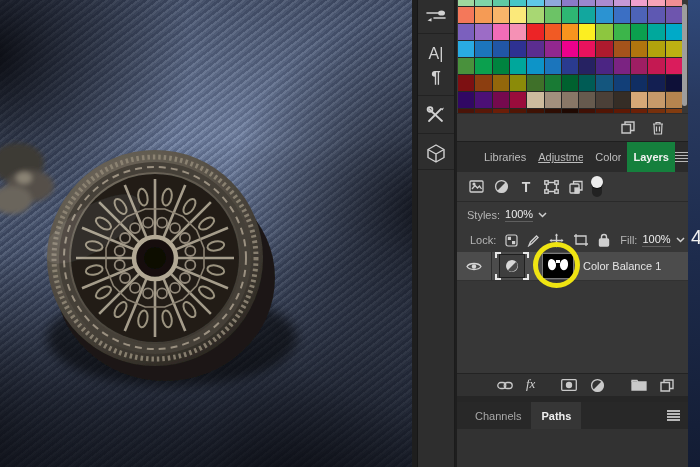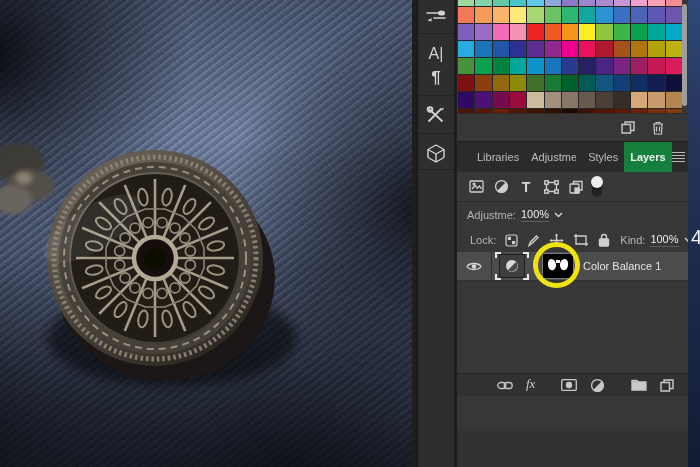--- a/index.html
+++ b/index.html
@@ -373,28 +373,28 @@
         <span>
           <svg width="12" height="14" viewBox="0 0 12 14" fill="none" stroke="#c9c9c9" stroke-width="1.2">
             <path d="M1 3 L11 3 M4 3 L4 1.5 L8 1.5 L8 3 M2 3 L2.5 13 L9.5 13 L10 3"></path>
             <path d="M4.5 5.5 L4.5 10.5 M7.5 5.5 L7.5 10.5"></path>
           </svg>
         </span>
       </div>
     </div>
 
     <div id="ltabs">
-      <div class="ltab" style="margin-left:14px;">
+      <div class="ltab" style="margin-left:21px;">
           <span class="lbl">Libraries</span>
         </div>
       <div class="ltab">
-          <span class="lbl" style="max-width:45px;">Adjustme</span>
+          <span class="lbl" style="max-width:45px;text-decoration:underline;">Adjustme</span>
         </div>
       <div class="ltab">
-          <span class="lbl">Styles</span>
+          <span class="lbl">Color</span>
         </div>
       <div class="ltab active">
           <span class="lbl">Layers</span>
         </div>
       <div class="menu">
         <span class="hamburger">
             <i></i>
             <i></i>
             <i></i>
             <i></i>
@@ -435,21 +435,21 @@
           </svg>
         </span>
       </div>
       <span id="filter-toggle">
           <span class="pill"></span>
           <span class="ball"></span>
         </span>
     </div>
 
     <div id="blend-row">
-      <span class="prop-label">Adjustme:</span>
+      <span class="prop-label">Styles:</span>
       <span class="prop-value">100%</span>
       <span class="chev-sm">
         <svg width="9" height="6" viewBox="0 0 9 6" fill="none" stroke="#cfcfcf" stroke-width="1.5">
             <path d="M1 1 L4.5 4.5 L8 1"></path>
           </svg>
       </span>
     </div>
 
     <div id="lock-row">
       <span class="prop-label" style="margin-left:13px;">Lock:</span>
@@ -477,21 +477,21 @@
             <path d="M1 3 L13 3 L13 13"></path>
         </svg>
       </span>
       <span class="licon">
         <svg width="12" height="14" viewBox="0 0 12 14" fill="none" stroke="#cfcfcf" stroke-width="1.4">
           <rect x="1.5" y="6" width="9" height="7" rx="1" fill="#cfcfcf"></rect>
             <path d="M3.5 6 L3.5 4 A2.5 2.5 0 0 1 8.5 4 L8.5 6"></path>
         </svg>
       </span>
       <span class="fill-group">
-        <span class="prop-label">Kind:</span>
+        <span class="prop-label">Fill:</span>
         <span class="prop-value">100%</span>
         <span class="chev-sm">
           <svg width="9" height="6" viewBox="0 0 9 6" fill="none" stroke="#cfcfcf" stroke-width="1.5">
               <path d="M1 1 L4.5 4.5 L8 1"></path>
             </svg>
         </span>
       </span>
     </div>
 
     <div id="layer-list">
@@ -561,20 +561,38 @@
         </svg>
       </span>
       <span>
         <svg width="12" height="14" viewBox="0 0 12 14" fill="none" stroke="#c9c9c9" stroke-width="1.2">
           <path d="M1 3 L11 3 M4 3 L4 1.5 L8 1.5 L8 3 M2 3 L2.5 13 L9.5 13 L10 3"></path>
             <path d="M4.5 5.5 L4.5 10.5 M7.5 5.5 L7.5 10.5"></path>
         </svg>
       </span>
     </div>
 
+    <div id="btabs">
+      <div id="btabs-inner">
+        <div class="btab" style="margin-left:8px;">
+            <span>Channels</span>
+          </div>
+        <div class="btab active">
+            <span>Paths</span>
+          </div>
+        <div class="menu">
+          <span class="hamburger">
+              <i></i>
+              <i></i>
+              <i></i>
+              <i></i>
+            </span>
+        </div>
+      </div>
+    </div>
     <div id="paths-area"></div>
   </div>
 
   <div id="page-edge">
     <span id="edge-digit">4</span>
   </div>
 
   <div id="annotation-circle"></div>
 
 </div>

